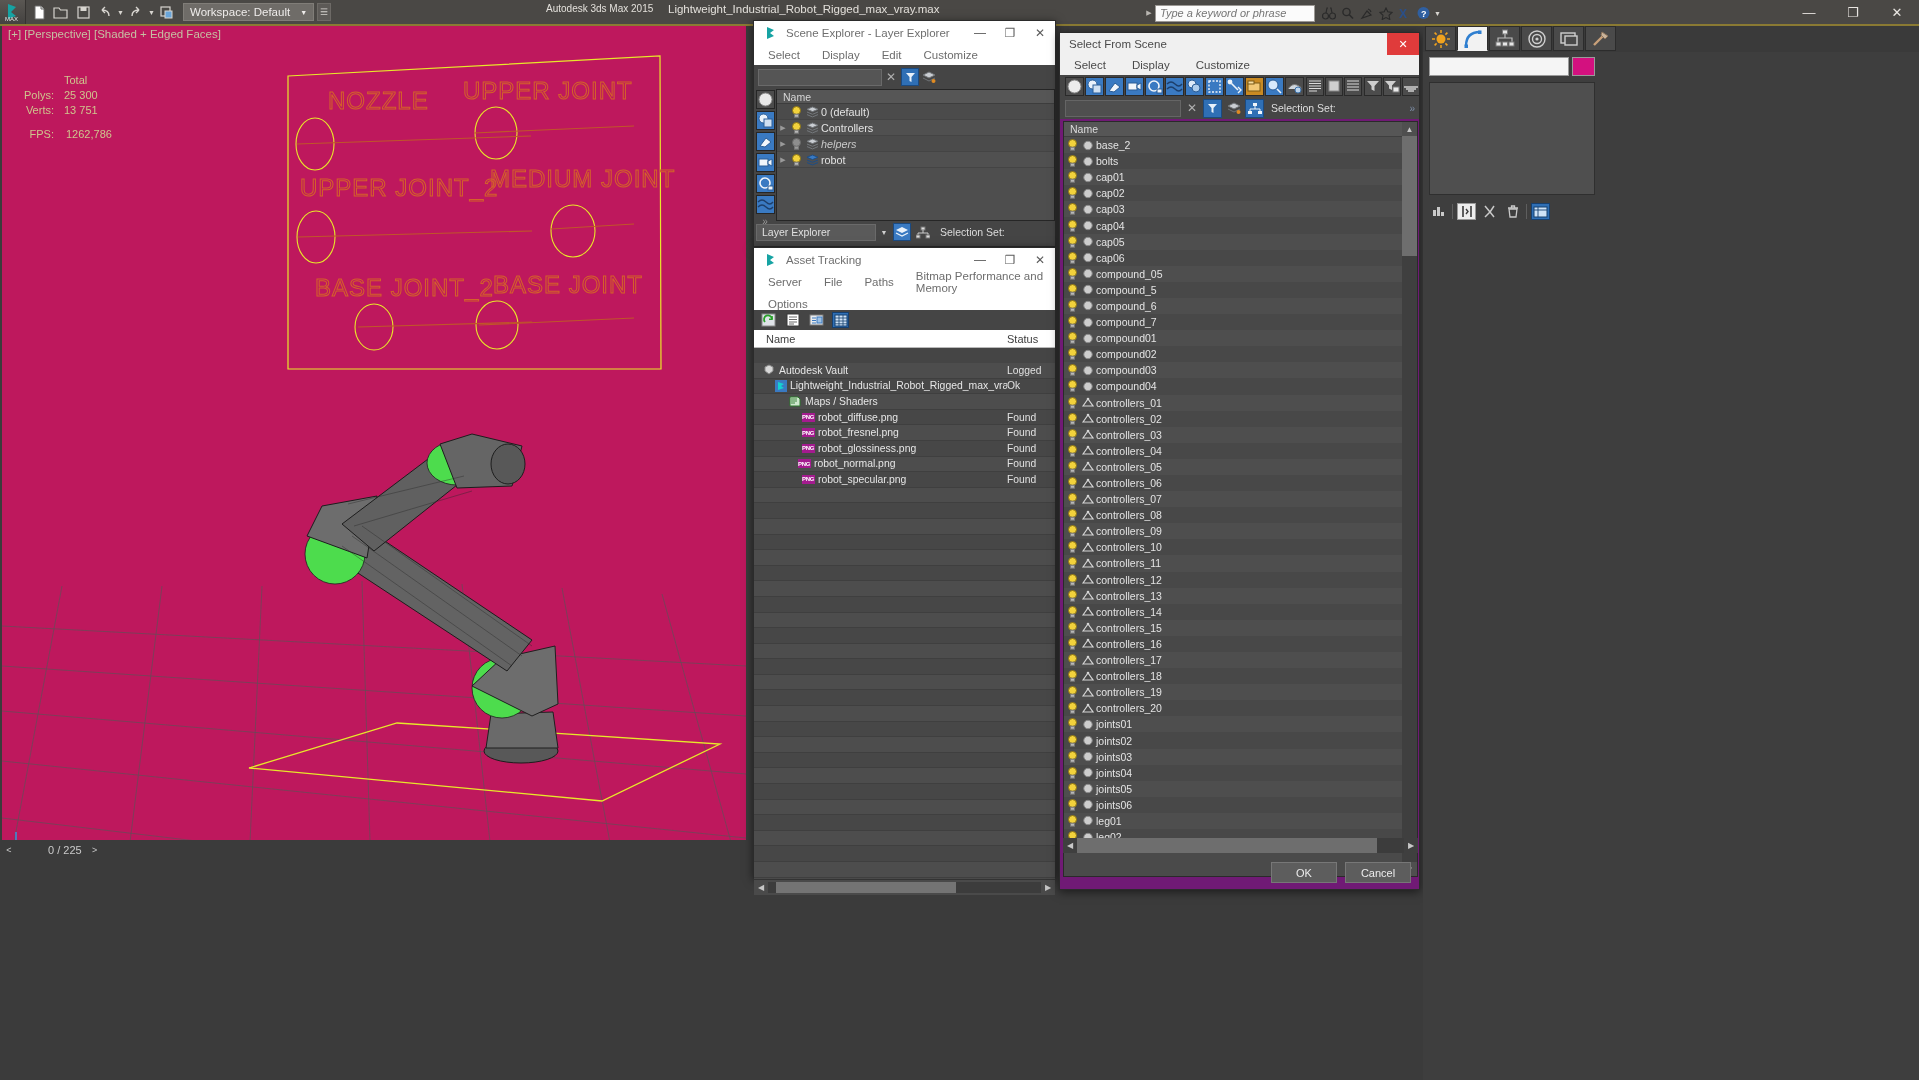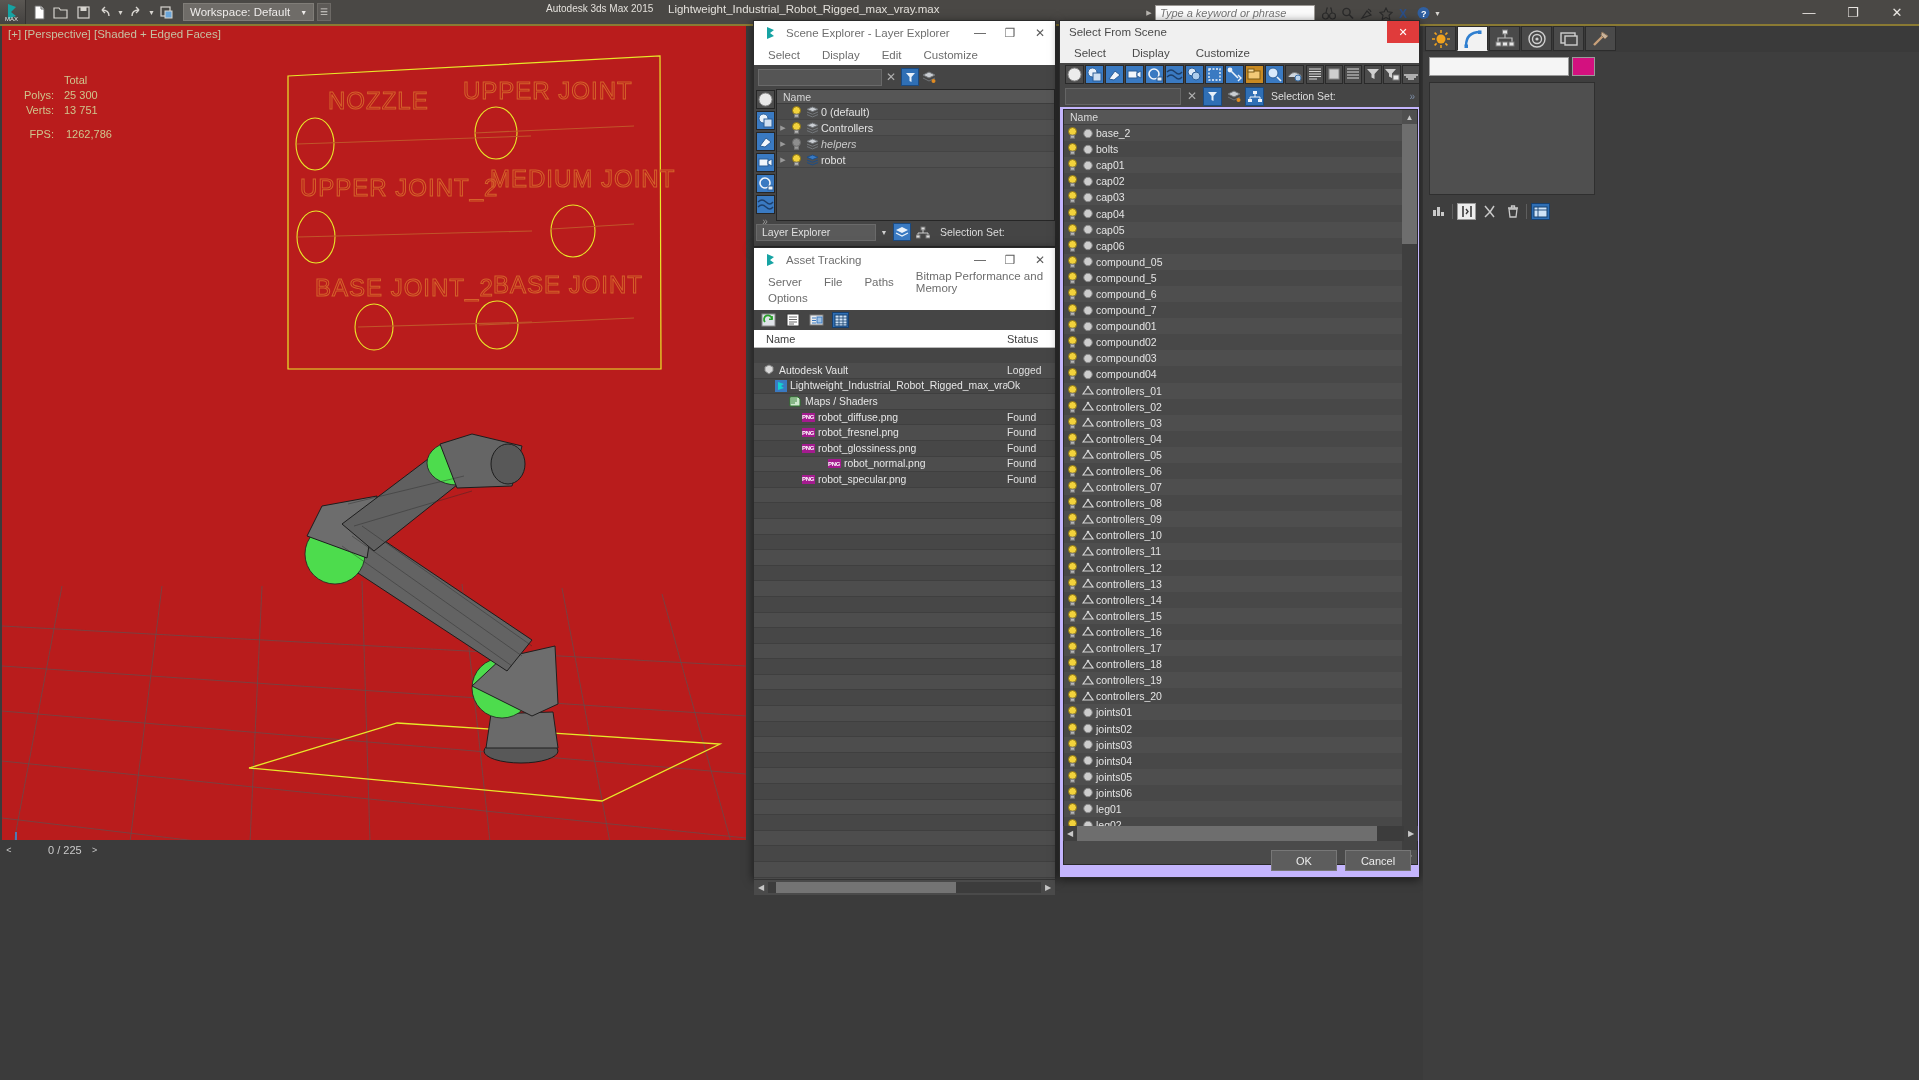--- a/index.html
+++ b/index.html
@@ -31,21 +31,21 @@
   .ic-row { display:flex; align-items:center; margin-left:4px; }
   .ic-row .ic { width:19px; height:20px; display:flex; align-items:center; justify-content:center; }
   .win-ctrl { position:absolute; right:0; top:0; display:flex; height:24px; }
   .win-ctrl div { width:44px; height:24px; display:flex; align-items:center; justify-content:center;
     color:#e8e5e1; font-size:13px; }
 
   .gold-rule { position:absolute; left:0; top:24px; width:1919px; height:2px; background:#8a7a33; }
 
   
   .viewport { position:absolute; left:2px; top:26px; width:744px; height:834px;
-    background:#b91c1c; overflow:hidden; }
+    background:#be185d; overflow:hidden; }
   .vp-label { position:absolute; left:6px; top:2px; font-size:11.5px; color:#c6c0a2; white-space:nowrap;}
   .vp-stats { position:absolute; left:14px; top:48px; font-size:11px; color:#cfc58d; }
   .vp-stats table { border-spacing:0; }
   .vp-stats td { padding:0 0 3px 0; font-size:11px; color:#cfc58d; }
   .vp-stats td.k { text-align:right; padding-right:10px; width:48px;}
   .vp-fps { position:absolute; left:12px; top:100px; font-size:11px; color:#cfc58d; }
   .vp-fps td { padding:0; color:#cfc58d; font-size:11px;}
   .vp-fps td.k { text-align:right; padding-right:10px; width:48px;}
   .statusline { position:absolute; left:0; bottom:0; width:744px; height:20px;
     background:#3b3b3b; display:flex; align-items:center; color:#bdbdbd; font-size:10.5px;}
@@ -58,21 +58,21 @@
     box-shadow:0 2px 9px rgba(0,0,0,.55); }
   .dlg-cap { height:24px; background:#ffffff; display:flex; align-items:center; }
   .dlg-cap .icn { width:22px; display:flex; align-items:center; justify-content:center; margin-left:6px;}
   .dlg-cap .t { font-size:11.5px; color:#6f6f6f; margin-left:4px; }
   .dlg-cap .btns { margin-left:auto; display:flex; }
   .dlg-cap .btns div { width:30px; height:24px; display:flex; align-items:center;
     justify-content:center; color:#5b5b5b; font-size:12px;}
   .dlg-menu { height:20px; background:#ffffff; display:flex; align-items:center;
     padding-left:14px; gap:22px;}
   .dlg-menu span { font-size:11.5px; color:#6d6d6d; }
-  .dlg-menu2 { height:18px; background:#ffffff; display:flex; align-items:flex-start; padding-left:14px;}
+  .dlg-menu2 { height:18px; background:#ffffff; display:flex; align-items:flex-end; padding-left:14px;}
   .dlg-menu2 span { font-size:11.5px; color:#6d6d6d; }
 
   
   #sceneExplorer { left:753px; top:20px; width:303px; height:227px; }
   .se-find { height:24px; background:#454545; display:flex; align-items:center; padding:0 4px;}
   .se-findbox { width:124px; height:17px; background:#555; border:1px solid #6a6a6a; }
   .se-x { width:18px; text-align:center; color:#b0b0b0; font-size:12px; }
   .se-tool { width:18px; height:18px; margin-left:1px; display:flex;align-items:center;justify-content:center;}
   .se-body { display:flex; height:132px; }
   .se-rail { width:22px; background:#454545; padding-top:1px; }
@@ -113,21 +113,21 @@
   .at-row .nm  { font-size:10.4px; color:#e6e6e6; }
   .at-ico { width:14px; height:12px; margin-right:3px; display:flex; align-items:center; justify-content:center;}
   .png-badge{ background:#a41b8f; color:#fff; font-size:6px; font-weight:bold;
     width:13px; height:9px; display:flex; align-items:center; justify-content:center; letter-spacing:-.3px;}
   .at-hscroll{ height:16px; background:#4a4a4a; display:flex; align-items:center; border-top:1px solid #333;}
   .at-hscroll .ar { width:14px; text-align:center; color:#c5c5c5; font-size:8px;}
   .at-hscroll .tr { flex:1; height:11px; background:#3c3c3c; position:relative;}
   .at-hscroll .th { position:absolute; left:8px; top:0; width:180px; height:11px; background:#747474;}
 
   
-  #selectFromScene { left:1059px; top:20px; width:361px; height:858px; background:#c4b5fd;}
+  #selectFromScene { left:1059px; top:32px; width:361px; height:858px; background:#701a75;}
   .sfs-cap { height:22px; background:#f0f0f0; display:flex; align-items:center; }
   .sfs-cap .t { font-size:11.5px; color:#4a4a4a; margin-left:9px;}
   .sfs-cap .x { margin-left:auto; width:32px; height:22px; background:#e03b3b; color:#fff;
     display:flex; align-items:center; justify-content:center; font-size:11px;}
   .sfs-menu { height:20px; background:#f0f0f0; display:flex; align-items:center; padding-left:14px; gap:26px;}
   .sfs-menu span{ font-size:11.5px; color:#4a4a4a;}
   .sfs-tb1 { height:22px; background:#454545; display:flex; align-items:center; padding-left:5px; gap:1px;}
   .sfs-tb1 .sq { width:19px; height:19px; border:1px solid #2a2a2a;}
   .sfs-tb1 .sep{ width:7px;}
   .sfs-tb2 { height:22px; background:#454545; display:flex; align-items:center; padding-left:5px; gap:2px;}
@@ -689,21 +689,21 @@
       <div class="at-row">
         <span class="nmc" style="padding-left:47px">
           <span class="at-ico">
             <span class="png-badge">PNG</span>
           </span>
           <span class="nm">robot_glossiness.png</span>
         </span>
         <span class="stc">Found</span>
       </div>
       <div class="at-row">
-        <span class="nmc" style="padding-left:73px">
+        <span class="nmc" style="padding-left:43px">
           <span class="at-ico">
             <span class="png-badge">PNG</span>
           </span>
           <span class="nm">robot_normal.png</span>
         </span>
         <span class="stc">Found</span>
       </div>
       <div class="at-row">
         <span class="nmc" style="padding-left:47px">
           <span class="at-ico">

